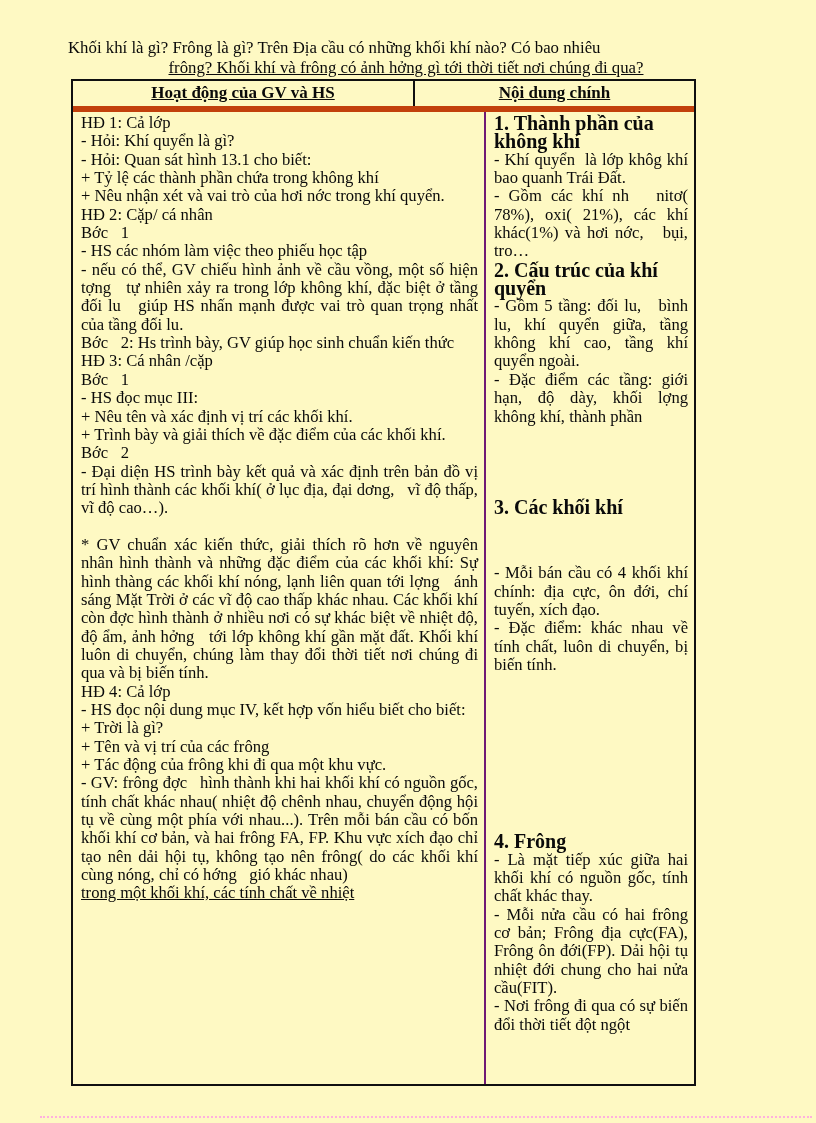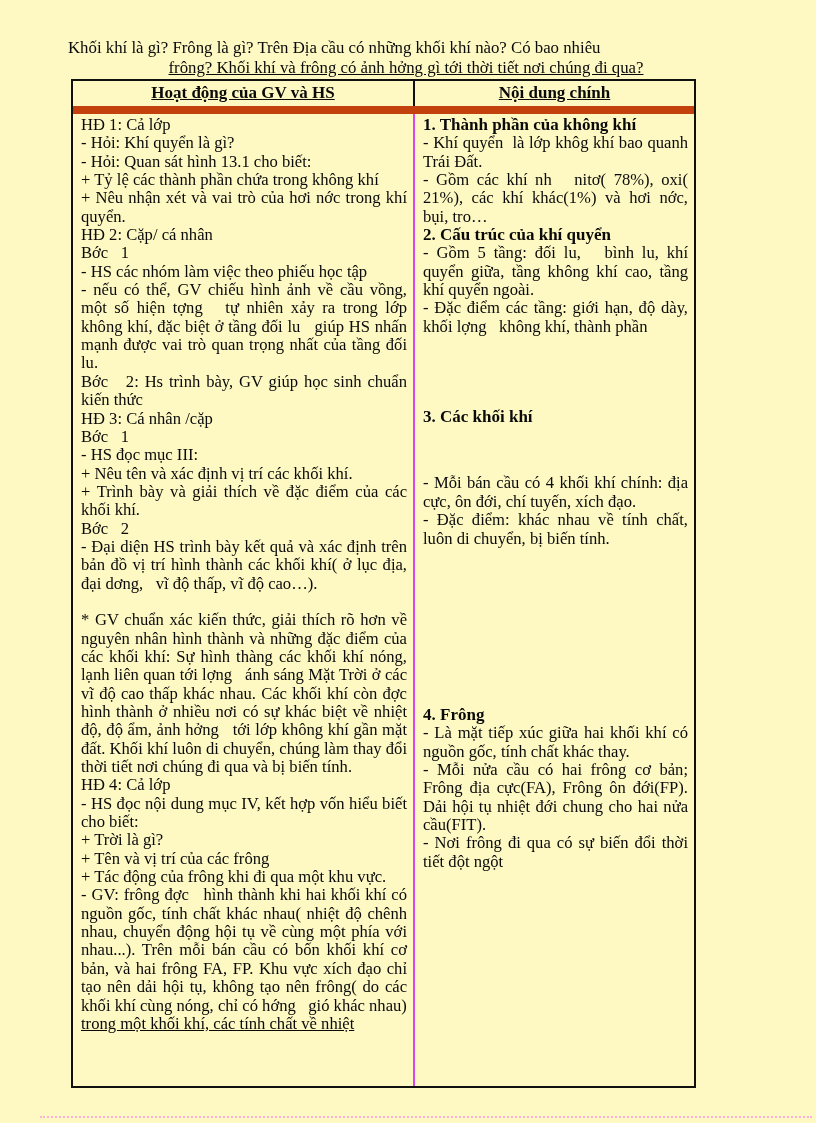--- a/index.html
+++ b/index.html
@@ -15,42 +15,42 @@
     position:absolute; left:68px; top:38px; width:676px;
     font-size:16.8px; line-height:19.5px;
   }
   .intro .l2 { text-decoration:underline;text-align:center; }
 
   .doc-table {
     position:absolute; left:71px; top:79px; width:621px;
     border:2px solid #101010;
     box-sizing:content-box;
   }
-  .thead { display:flex; border-bottom:8px solid #c2410c;align-items:center; }
+  .thead { display:flex; border-bottom:6px solid #c2410c;align-items:center; }
   .th {
     font-weight:bold; text-decoration:underline; text-align:center;
     font-size:17px; line-height:24px; height:25px; overflow:hidden;
   }
   .th.left  { width:342px; border-right:2px solid #101010; box-sizing:border-box; }
   .th.right { flex:1; }
 
   .tbody { display:flex; height:972px; }
   .td {
     font-size:16.6px; line-height:18.35px;
     padding:2px 6px 0 8px; box-sizing:border-box; overflow:hidden;
   }
-  .td.left  { width:342px; border-right:2px solid #d946ef; }
+  .td.left  { width:413px; border-right:2px solid #701a75; }
   .td.right { flex:1; }
 
   .para { text-align:justify; white-space:pre-wrap; }
   .para.last { text-align:left; }
   .spacer-line { height:18.35px; }
   .underlined { text-decoration:underline; white-space:pre-wrap; }
 
-  .sec-title { font-weight:bold; font-size:17px;font-family:Liberation Serif, serif; }
+  .sec-title { font-weight:bold; font-size:20px;font-family:Liberation Serif, serif; }
   .sec3 { margin-top:72px; }
   .sec3 .sec-title { margin-bottom:48px; }
   .sec4 { margin-top:158px; }
 
   .footer-dots {
     position:absolute; left:40px; top:1116px; width:772px; height:0;
     border-bottom:2px dotted #ffb0de;
   }
 </style>
 </head>

